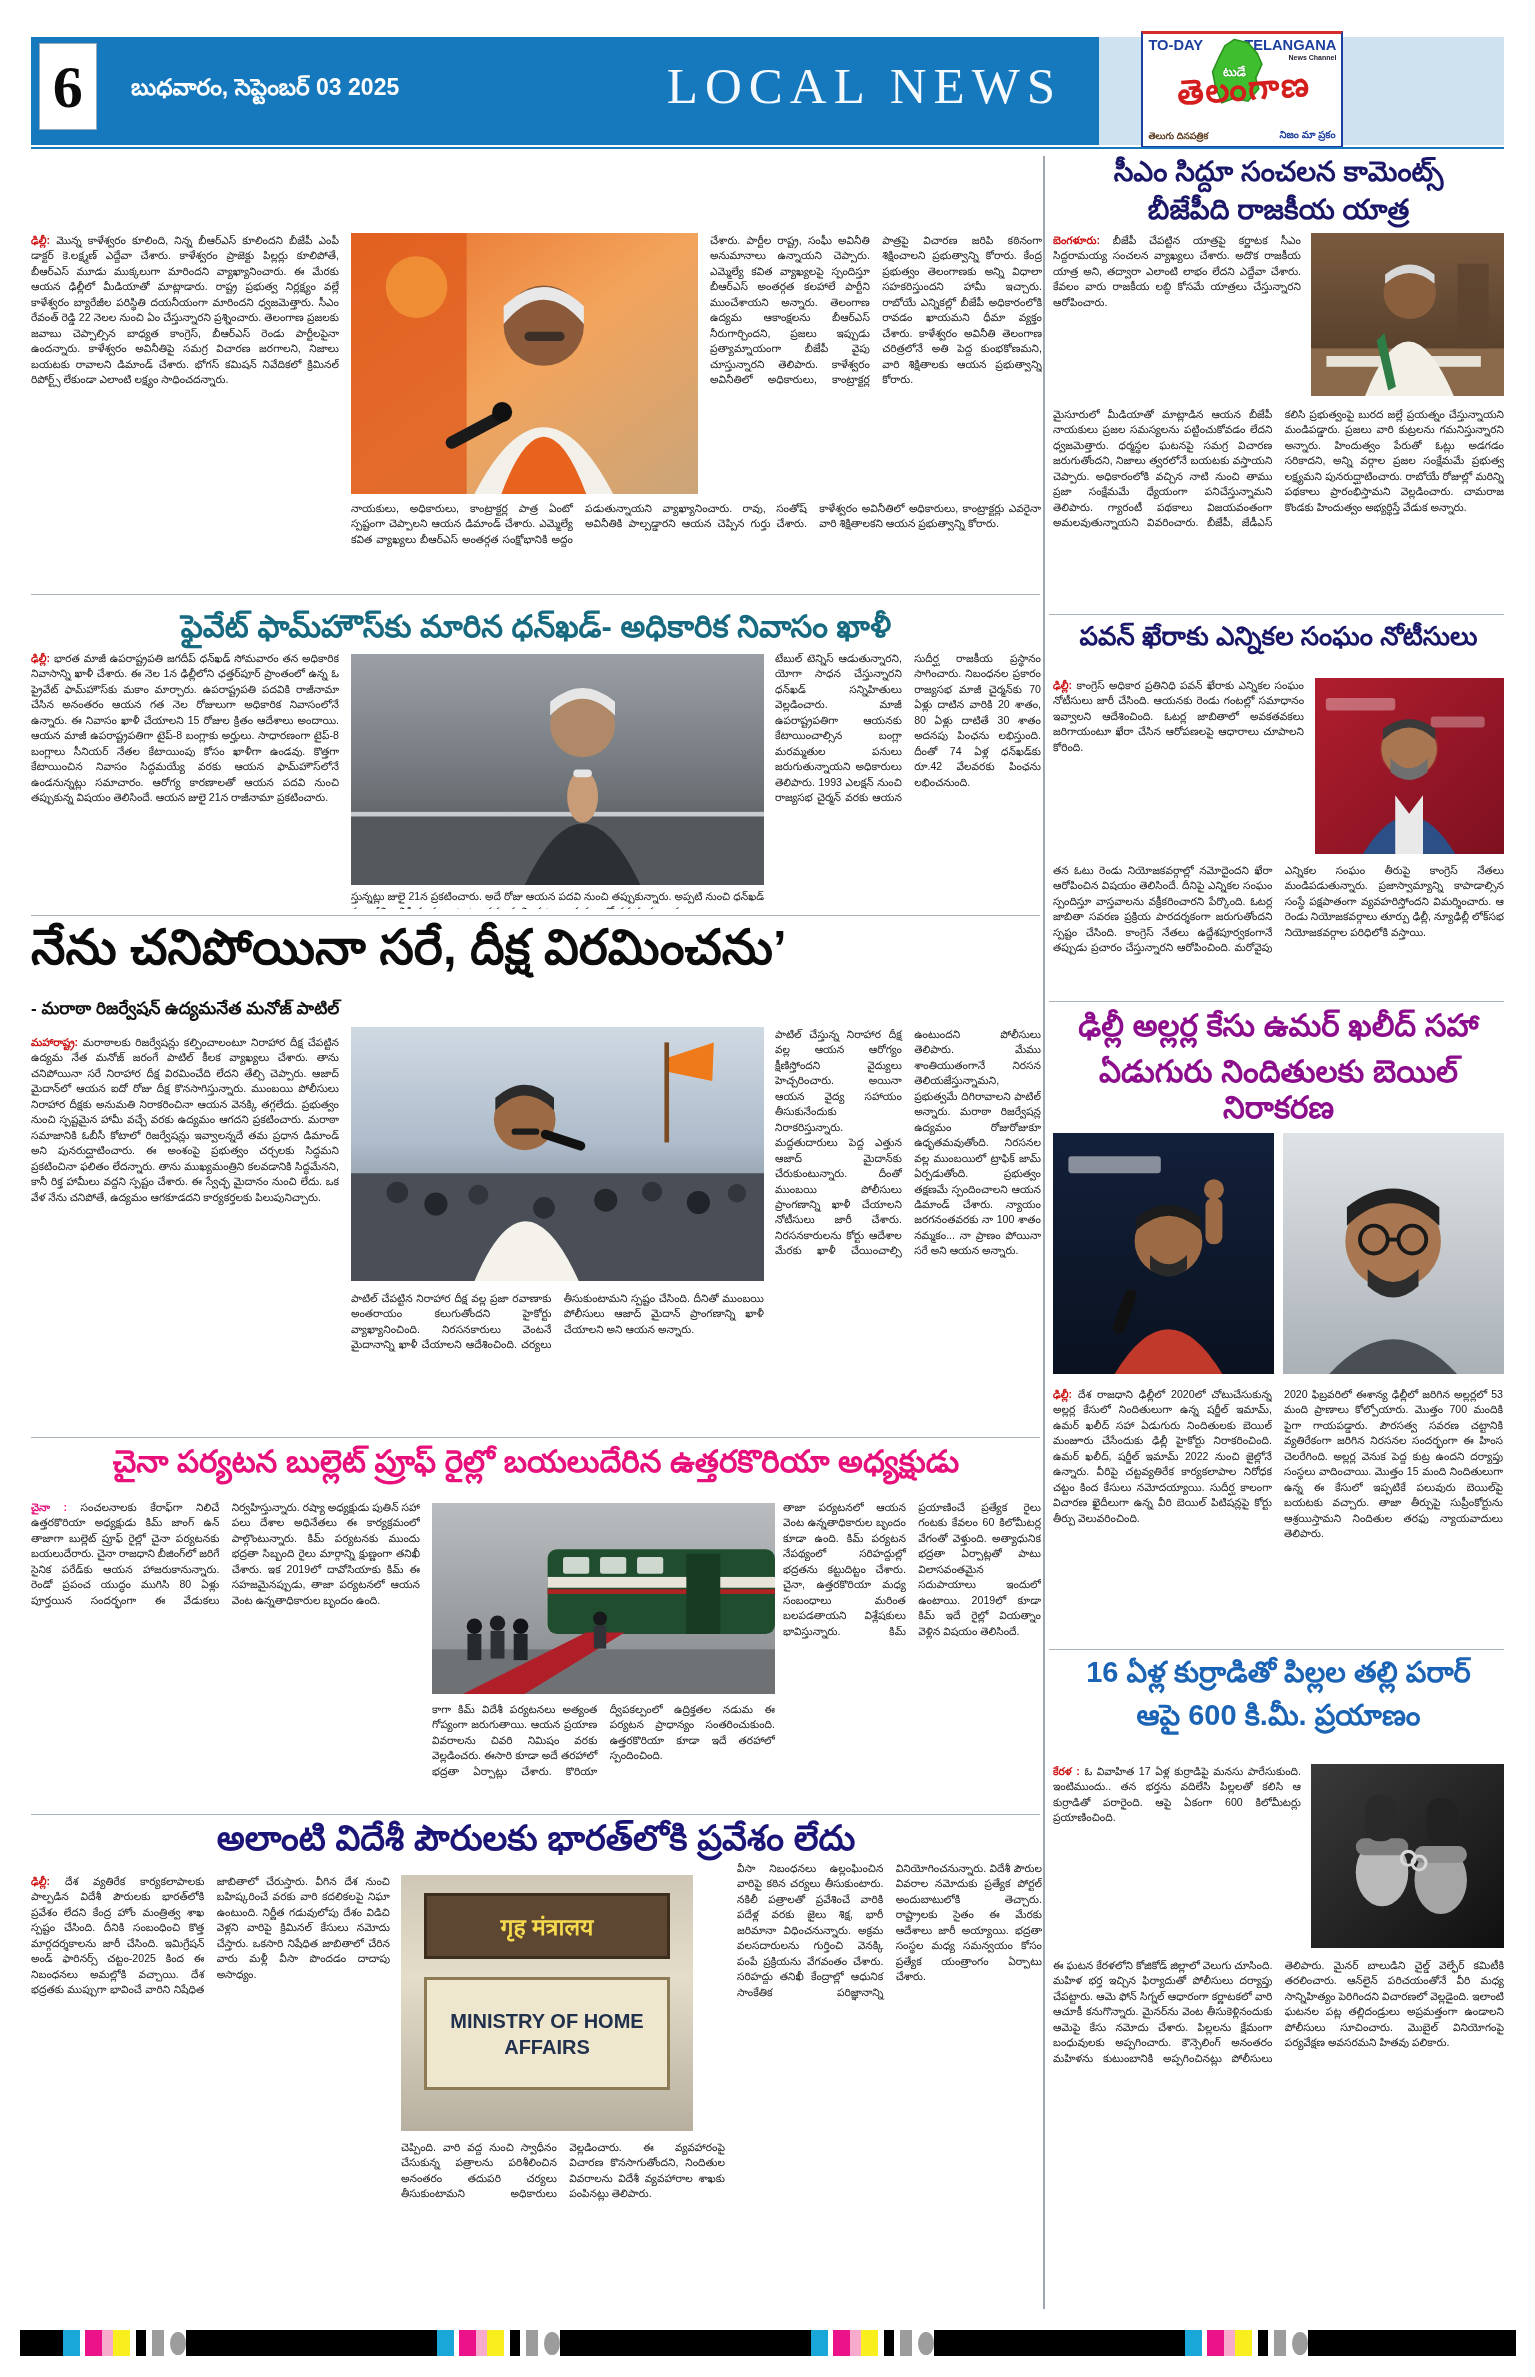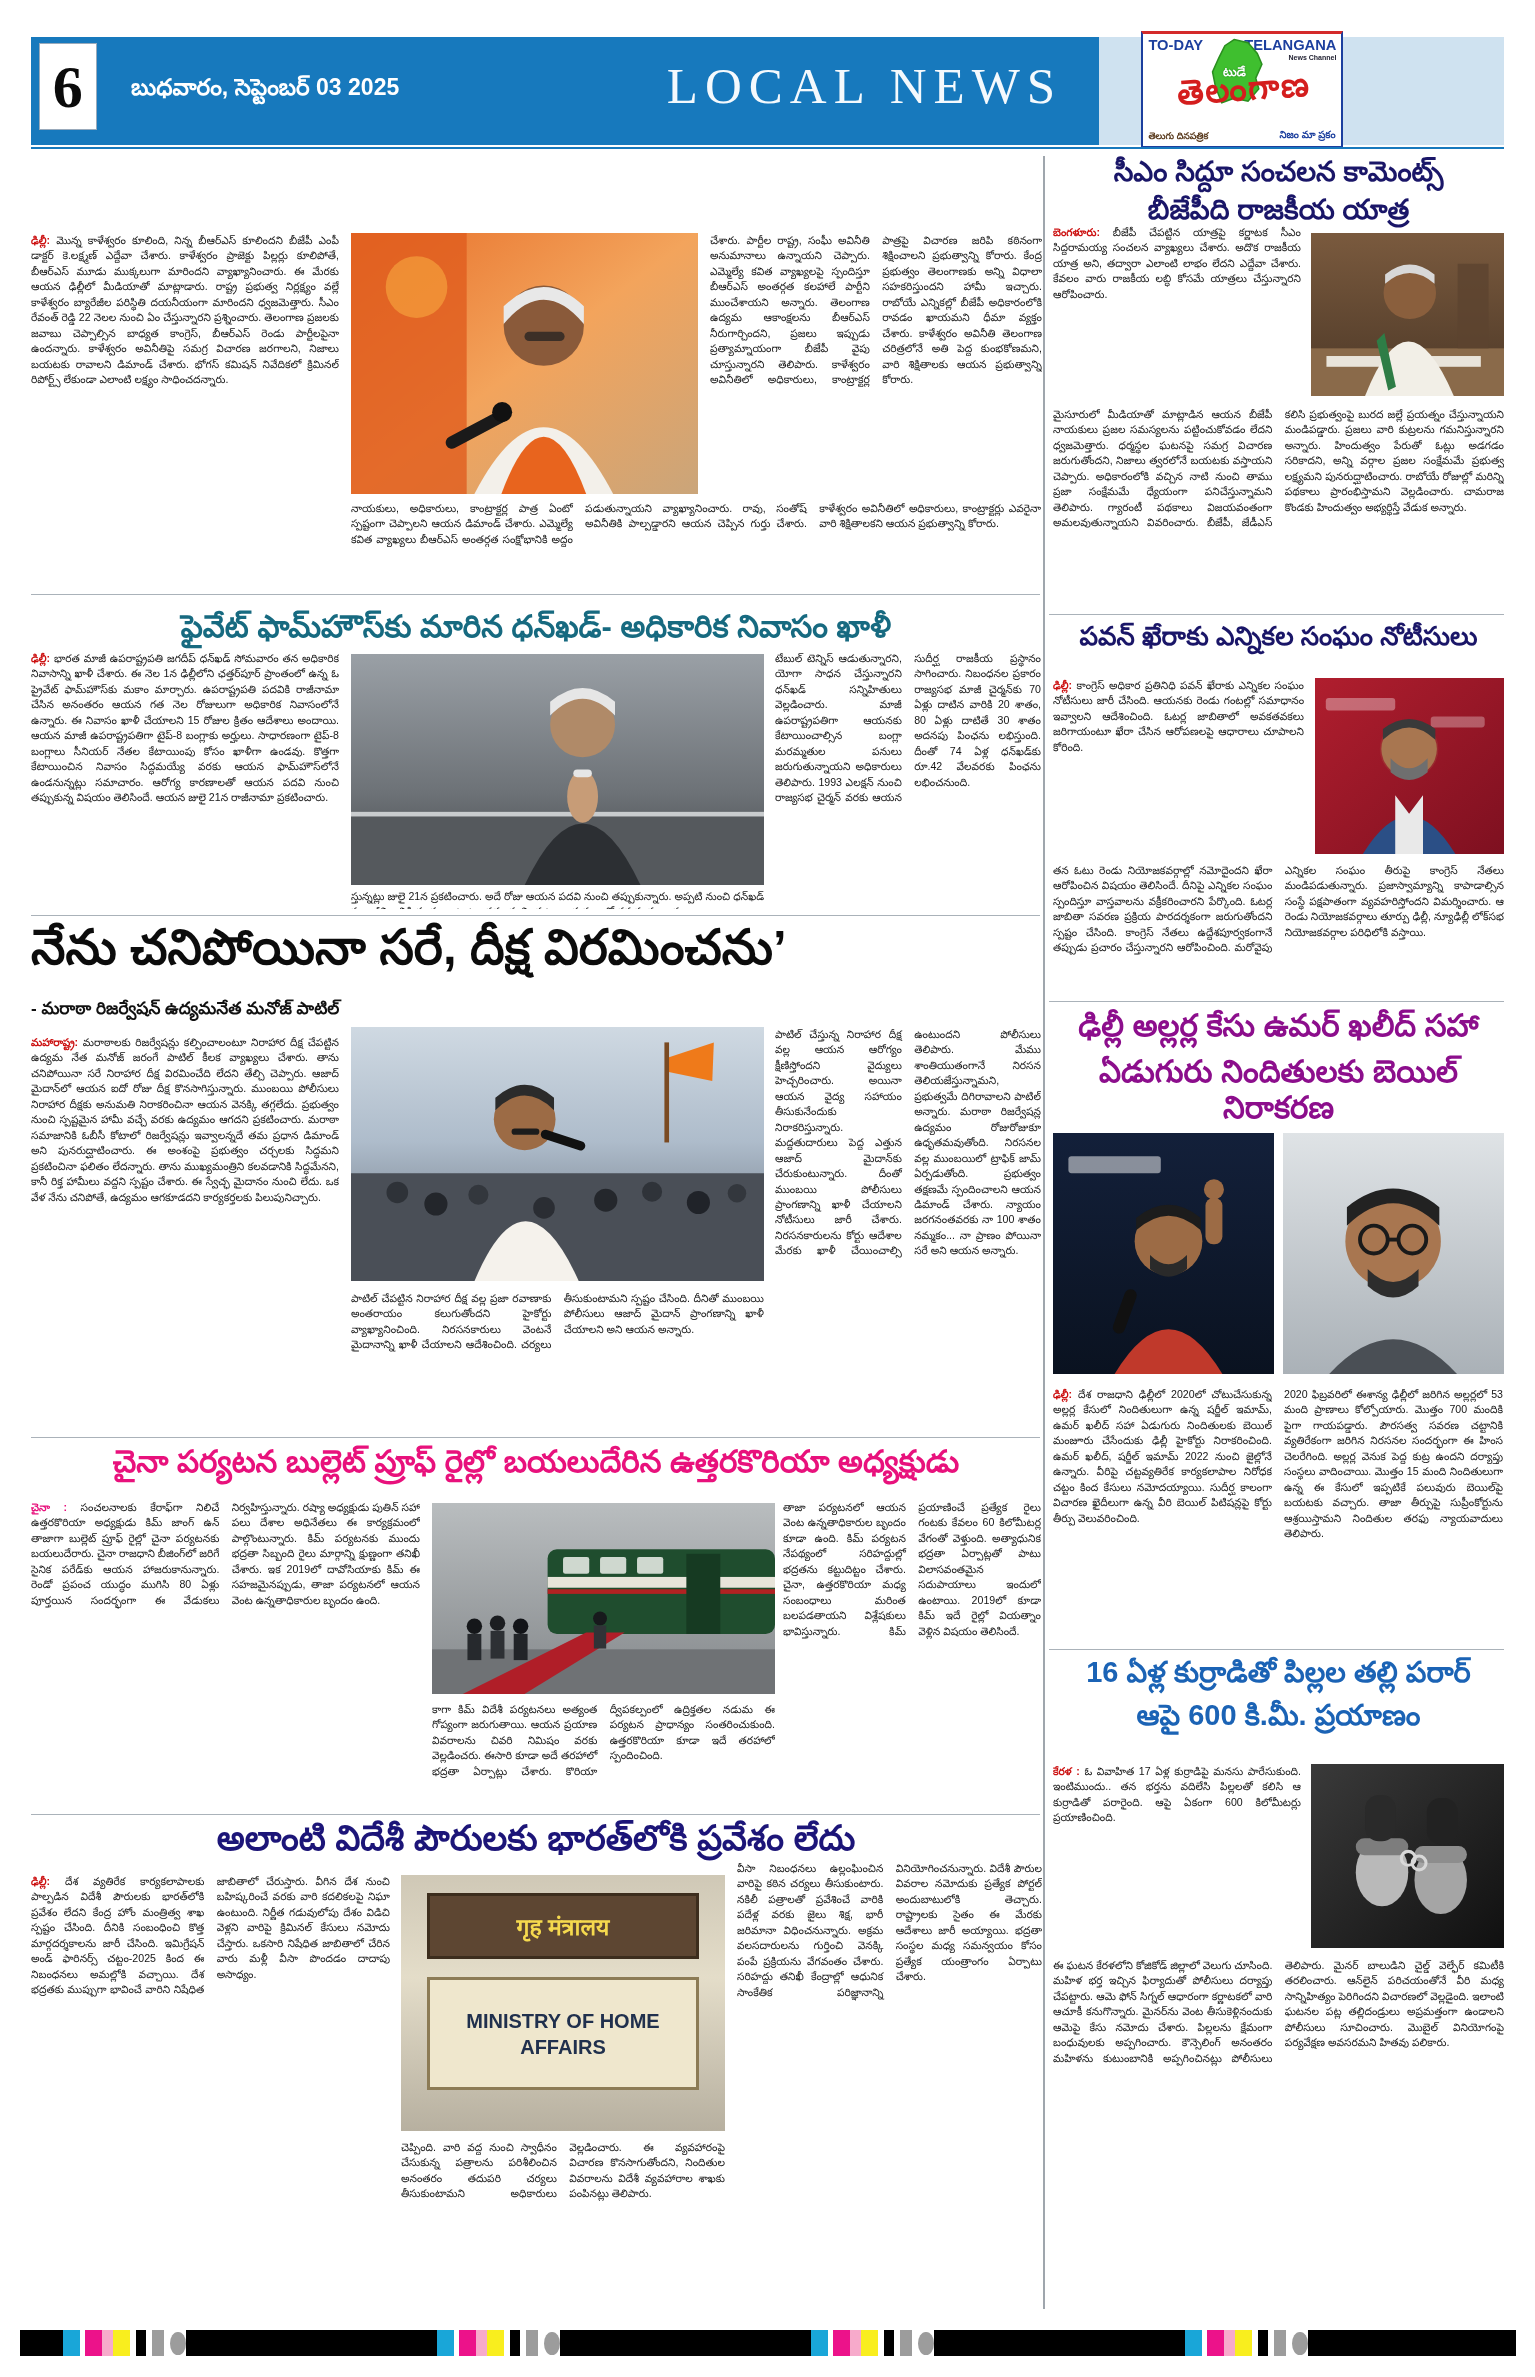--- a/index.html
+++ b/index.html
@@ -234,21 +234,21 @@
     <div class="body-text cols2" style="position:absolute;left:752px;top:56px;width:258px;height:301px;">
       <span>తాజా పర్యటనలో ఆయన వెంట ఉన్నతాధికారుల బృందం కూడా ఉంది. కిమ్ పర్యటన నేపథ్యంలో సరిహద్దుల్లో భద్రతను కట్టుదిట్టం చేశారు. చైనా, ఉత్తరకొరియా మధ్య సంబంధాలు మరింత బలపడతాయని విశ్లేషకులు భావిస్తున్నారు. కిమ్ ప్రయాణించే ప్రత్యేక రైలు గంటకు కేవలం 60 కిలోమీటర్ల వేగంతో వెళ్తుంది. అత్యాధునిక భద్రతా ఏర్పాట్లతో పాటు విలాసవంతమైన సదుపాయాలు ఇందులో ఉంటాయి. 2019లో కూడా కిమ్ ఇదే రైల్లో వియత్నాం వెళ్లిన విషయం తెలిసిందే.</span>
     </div>
     <div class="body-text cols2" style="position:absolute;left:401px;top:258px;width:343px;height:99px;">
       <span>కాగా కిమ్ విదేశీ పర్యటనలు అత్యంత గోప్యంగా జరుగుతాయి. ఆయన ప్రయాణ వివరాలను చివరి నిమిషం వరకు వెల్లడించరు. ఈసారి కూడా అదే తరహాలో భద్రతా ఏర్పాట్లు చేశారు. కొరియా ద్వీపకల్పంలో ఉద్రిక్తతల నడుమ ఈ పర్యటన ప్రాధాన్యం సంతరించుకుంది. ఉత్తరకొరియా కూడా ఇదే తరహాలో స్పందించింది.</span>
     </div>
   </div>
 
   <div class="story" style="left:31px;top:1818px;width:1010px;height:490px;">
     <div class="hl" style="font-size:35px;color:#1c1578;">అలాంటి విదేశీ పౌరులకు భారత్‌లోకి ప్రవేశం లేదు</div>
-    <div class="photo" style="left:370px;top:57px;width:324px;height:256px;">
+    <div class="photo" style="left:370px;top:57px;width:292px;height:256px;">
       <div class="sign-wrap">
         <div class="sign-top">गृह मंत्रालय</div>
         <div class="sign-bottom">MINISTRY OF HOME AFFAIRS</div>
       </div>
     </div>
     <div class="body-text cols2" style="position:absolute;left:0;top:56px;width:359px;height:424px;">
       <span class="dateline" style="color:#cc1111;">ఢిల్లీ:</span><span> దేశ వ్యతిరేక కార్యకలాపాలకు పాల్పడిన విదేశీ పౌరులకు భారత్‌లోకి ప్రవేశం లేదని కేంద్ర హోం మంత్రిత్వ శాఖ స్పష్టం చేసింది. దీనికి సంబంధించి కొత్త మార్గదర్శకాలను జారీ చేసింది. ఇమిగ్రేషన్ అండ్ ఫారినర్స్ చట్టం-2025 కింద ఈ నిబంధనలు అమల్లోకి వచ్చాయి. దేశ భద్రతకు ముప్పుగా భావించే వారిని నిషేధిత జాబితాలో చేరుస్తారు. వీగిన దేశ నుంచి బహిష్కరించే వరకు వారి కదలికలపై నిఘా ఉంటుంది. నిర్ణీత గడువులోపు దేశం విడిచి వెళ్లని వారిపై క్రిమినల్ కేసులు నమోదు చేస్తారు. ఒకసారి నిషేధిత జాబితాలో చేరిన వారు మళ్లీ వీసా పొందడం దాదాపు అసాధ్యం.</span>
     </div>
     <div class="body-text cols2" style="position:absolute;left:706px;top:43px;width:305px;height:424px;">
       <span>వీసా నిబంధనలు ఉల్లంఘించిన వారిపై కఠిన చర్యలు తీసుకుంటారు. నకిలీ పత్రాలతో ప్రవేశించే వారికి పదేళ్ల వరకు జైలు శిక్ష, భారీ జరిమానా విధించనున్నారు. అక్రమ వలసదారులను గుర్తించి వెనక్కి పంపే ప్రక్రియను వేగవంతం చేశారు. సరిహద్దు తనిఖీ కేంద్రాల్లో ఆధునిక సాంకేతిక పరిజ్ఞానాన్ని వినియోగించనున్నారు. విదేశీ పౌరుల వివరాల నమోదుకు ప్రత్యేక పోర్టల్ అందుబాటులోకి తెచ్చారు. రాష్ట్రాలకు సైతం ఈ మేరకు ఆదేశాలు జారీ అయ్యాయి. భద్రతా సంస్థల మధ్య సమన్వయం కోసం ప్రత్యేక యంత్రాంగం ఏర్పాటు చేశారు.</span>
@@ -272,21 +272,21 @@
         <rect width="250" height="212" fill="url(#g5)"></rect>
         <rect x="0" y="150" width="250" height="62" fill="#8a6a4a"></rect>
         <rect x="20" y="160" width="200" height="14" fill="#e9e4da"></rect>
         <path d="M70 212 Q125 70 185 212 Z" fill="#f2efe7"></path>
         <circle cx="128" cy="78" r="34" fill="#8a5f3d"></circle>
         <path d="M96 66 Q128 38 160 66 L160 54 Q128 28 96 54 Z" fill="#d8d8d8"></path>
         <path d="M95 130 L110 200 L100 205 L85 140 Z" fill="#2e7d46"></path>
         <rect x="190" y="40" width="40" height="110" fill="#5c4430" opacity="0.8"></rect>
       </svg>
     </div>
-    <div class="body-text" style="position:absolute;left:0;top:69px;width:248px;height:165px;">
+    <div class="body-text" style="position:absolute;left:0;top:77px;width:248px;height:165px;">
       <span class="dateline" style="color:#cc1111;">బెంగళూరు:</span><span> బీజేపీ చేపట్టిన యాత్రపై కర్ణాటక సీఎం సిద్దరామయ్య సంచలన వ్యాఖ్యలు చేశారు. అదొక రాజకీయ యాత్ర అని, తద్వారా ఎలాంటి లాభం లేదని ఎద్దేవా చేశారు. కేవలం వారు రాజకీయ లబ్ధి కోసమే యాత్రలు చేస్తున్నారని ఆరోపించారు.</span>
     </div>
     <div class="body-text cols2" style="position:absolute;left:0;top:251px;width:451px;height:193px;">
       <span>మైసూరులో మీడియాతో మాట్లాడిన ఆయన బీజేపీ నాయకులు ప్రజల సమస్యలను పట్టించుకోవడం లేదని ధ్వజమెత్తారు. ధర్మస్థల ఘటనపై సమగ్ర విచారణ జరుగుతోందని, నిజాలు త్వరలోనే బయటకు వస్తాయని చెప్పారు. అధికారంలోకి వచ్చిన నాటి నుంచి తాము ప్రజా సంక్షేమమే ధ్యేయంగా పనిచేస్తున్నామని తెలిపారు. గ్యారంటీ పథకాలు విజయవంతంగా అమలవుతున్నాయని వివరించారు. బీజేపీ, జేడీఎస్ కలిసి ప్రభుత్వంపై బురద జల్లే ప్రయత్నం చేస్తున్నాయని మండిపడ్డారు. ప్రజలు వారి కుట్రలను గమనిస్తున్నారని అన్నారు. హిందుత్వం పేరుతో ఓట్లు అడగడం సరికాదని, అన్ని వర్గాల ప్రజల సంక్షేమమే ప్రభుత్వ లక్ష్యమని పునరుద్ఘాటించారు. రాబోయే రోజుల్లో మరిన్ని పథకాలు ప్రారంభిస్తామని వెల్లడించారు. చామరాజ కొండకు హిందుత్వం అభ్యర్థిస్తే వేడుక అన్నారు.</span>
     </div>
   </div>
 
   <div class="story" style="left:1053px;top:622px;width:451px;height:373px;">
     <div class="hl" style="font-size:26px;color:#1a1668;">పవన్ ఖేరాకు ఎన్నికల సంఘం నోటీసులు</div>
     <div class="photo" style="left:262px;top:56px;width:189px;height:176px;">

